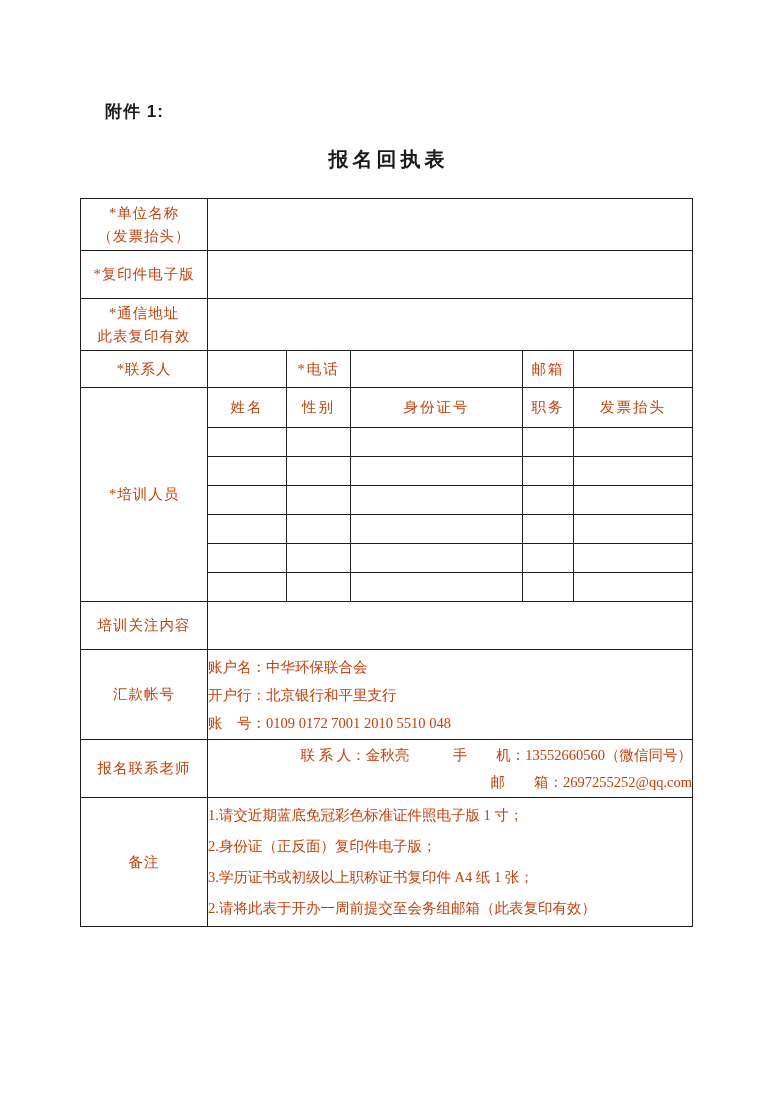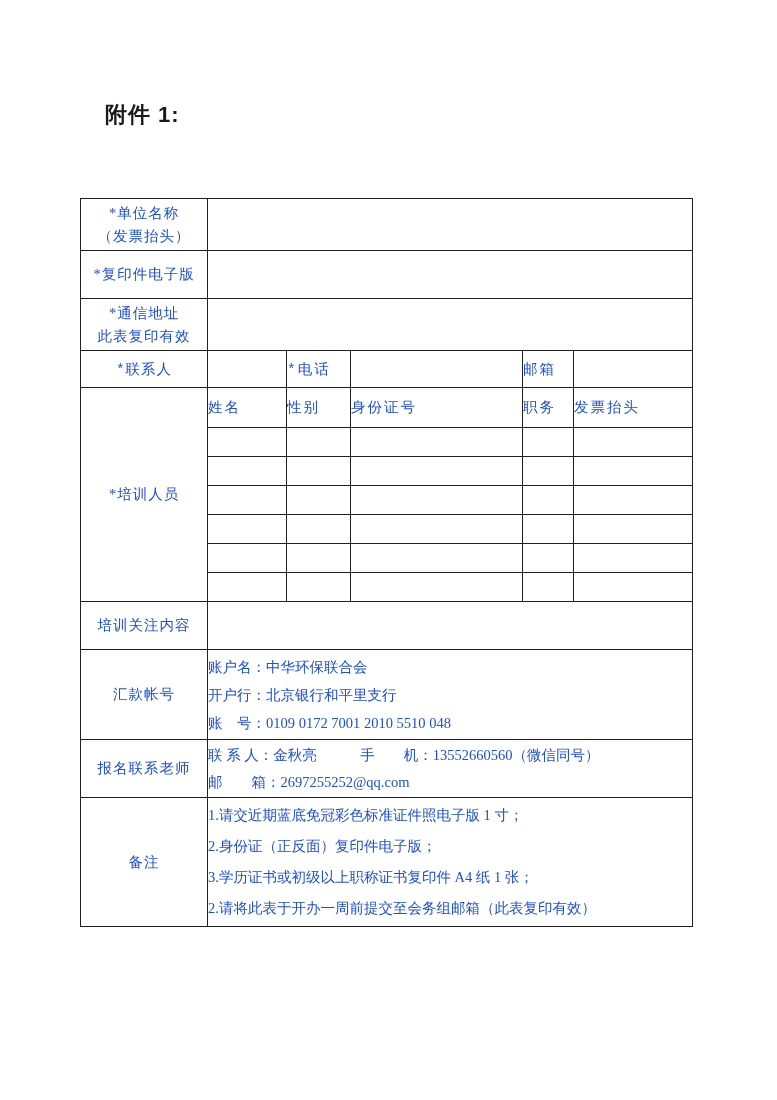--- a/index.html
+++ b/index.html
@@ -10,21 +10,21 @@
     background: #ffffff;
     font-family: "Liberation Serif", "DejaVu Serif", serif;
     color: #1a1a1a;
     overflow: hidden;
   }
   .attachment-label {
     position: absolute;
     left: 105px;
     top: 100px;
     font-family: "Liberation Sans", "DejaVu Sans", sans-serif;
-    font-size: 22px;
+    font-size: 17px;
     font-weight: bold;
     letter-spacing: 1px;
   }
   .doc-title {
     position: absolute;
     left: 0;
     top: 146px;
     width: 100%;
     text-align: center;
     font-family: "Liberation Sans", "DejaVu Sans", sans-serif;
@@ -36,62 +36,63 @@
     position: absolute;
     left: 80px;
     top: 198px;
     width: 612px;
     border-collapse: collapse;
     table-layout: fixed;
   }
   table.doc-table td {
     border: 1.5px solid #1f1f1f;
     font-size: 14.5px;
-    color: #1d4ed8;
+    color: #c2410c;
     padding: 0;
     overflow: hidden;
   }
   td.lbl {
     text-align: center;
     vertical-align: middle;
     letter-spacing: 1px;
   }
   td.lbl .lbl-line { display: block; line-height: 23px; }
   td.hdr {
-    text-align: left;
+    text-align: center;
     vertical-align: middle;
     letter-spacing: 2px;
   }
   td.content {
     vertical-align: middle;
     padding: 4px 10px 4px 12px;
   }
   td.content .line { display: block; }
   .remit-cell .line   { line-height: 28px; }
-  .teacher-cell .line { line-height: 27px; }
+  .teacher-cell .line { line-height: 27px; text-align: right; }
   .remarks-cell .line { line-height: 31px; }
 
   tr.r-unit    { height: 52px; }
   tr.r-tax     { height: 48px; }
   tr.r-addr    { height: 52px; }
-  tr.r-contact { height: 37px; font-family: Liberation Mono, monospace; }
+  tr.r-contact { height: 37px; }
   tr.r-thead   { height: 40px; }
   tr.r-blank   { height: 29px; }
   tr.r-focus   { height: 48px; }
   tr.r-remit   { height: 90px; }
   tr.r-teacher { height: 58px; }
   tr.r-remarks { height: 129px; }
 </style>
 </head>
 <body>
 
 <div class="page">
 
   <div class="attachment-label">附件 1:</div>
 
+  <div class="doc-title">报名回执表</div>
 
   <table class="doc-table">
     <colgroup>
       <col style="width:127px">
       <col style="width:79px">
       <col style="width:64px">
       <col style="width:172px">
       <col style="width:51px">
       <col style="width:119px">
     </colgroup>

